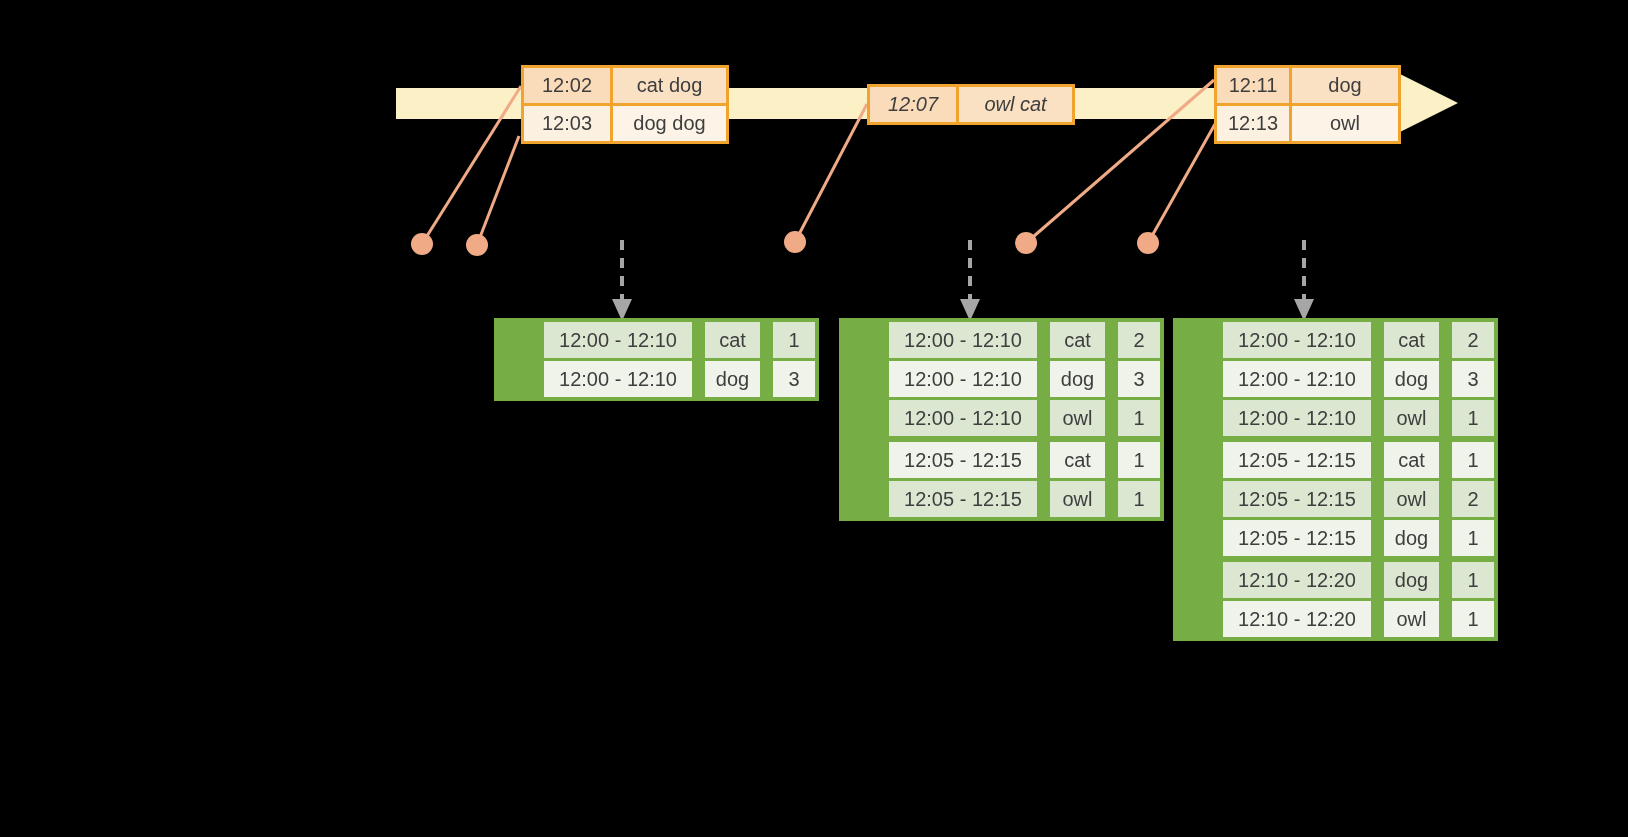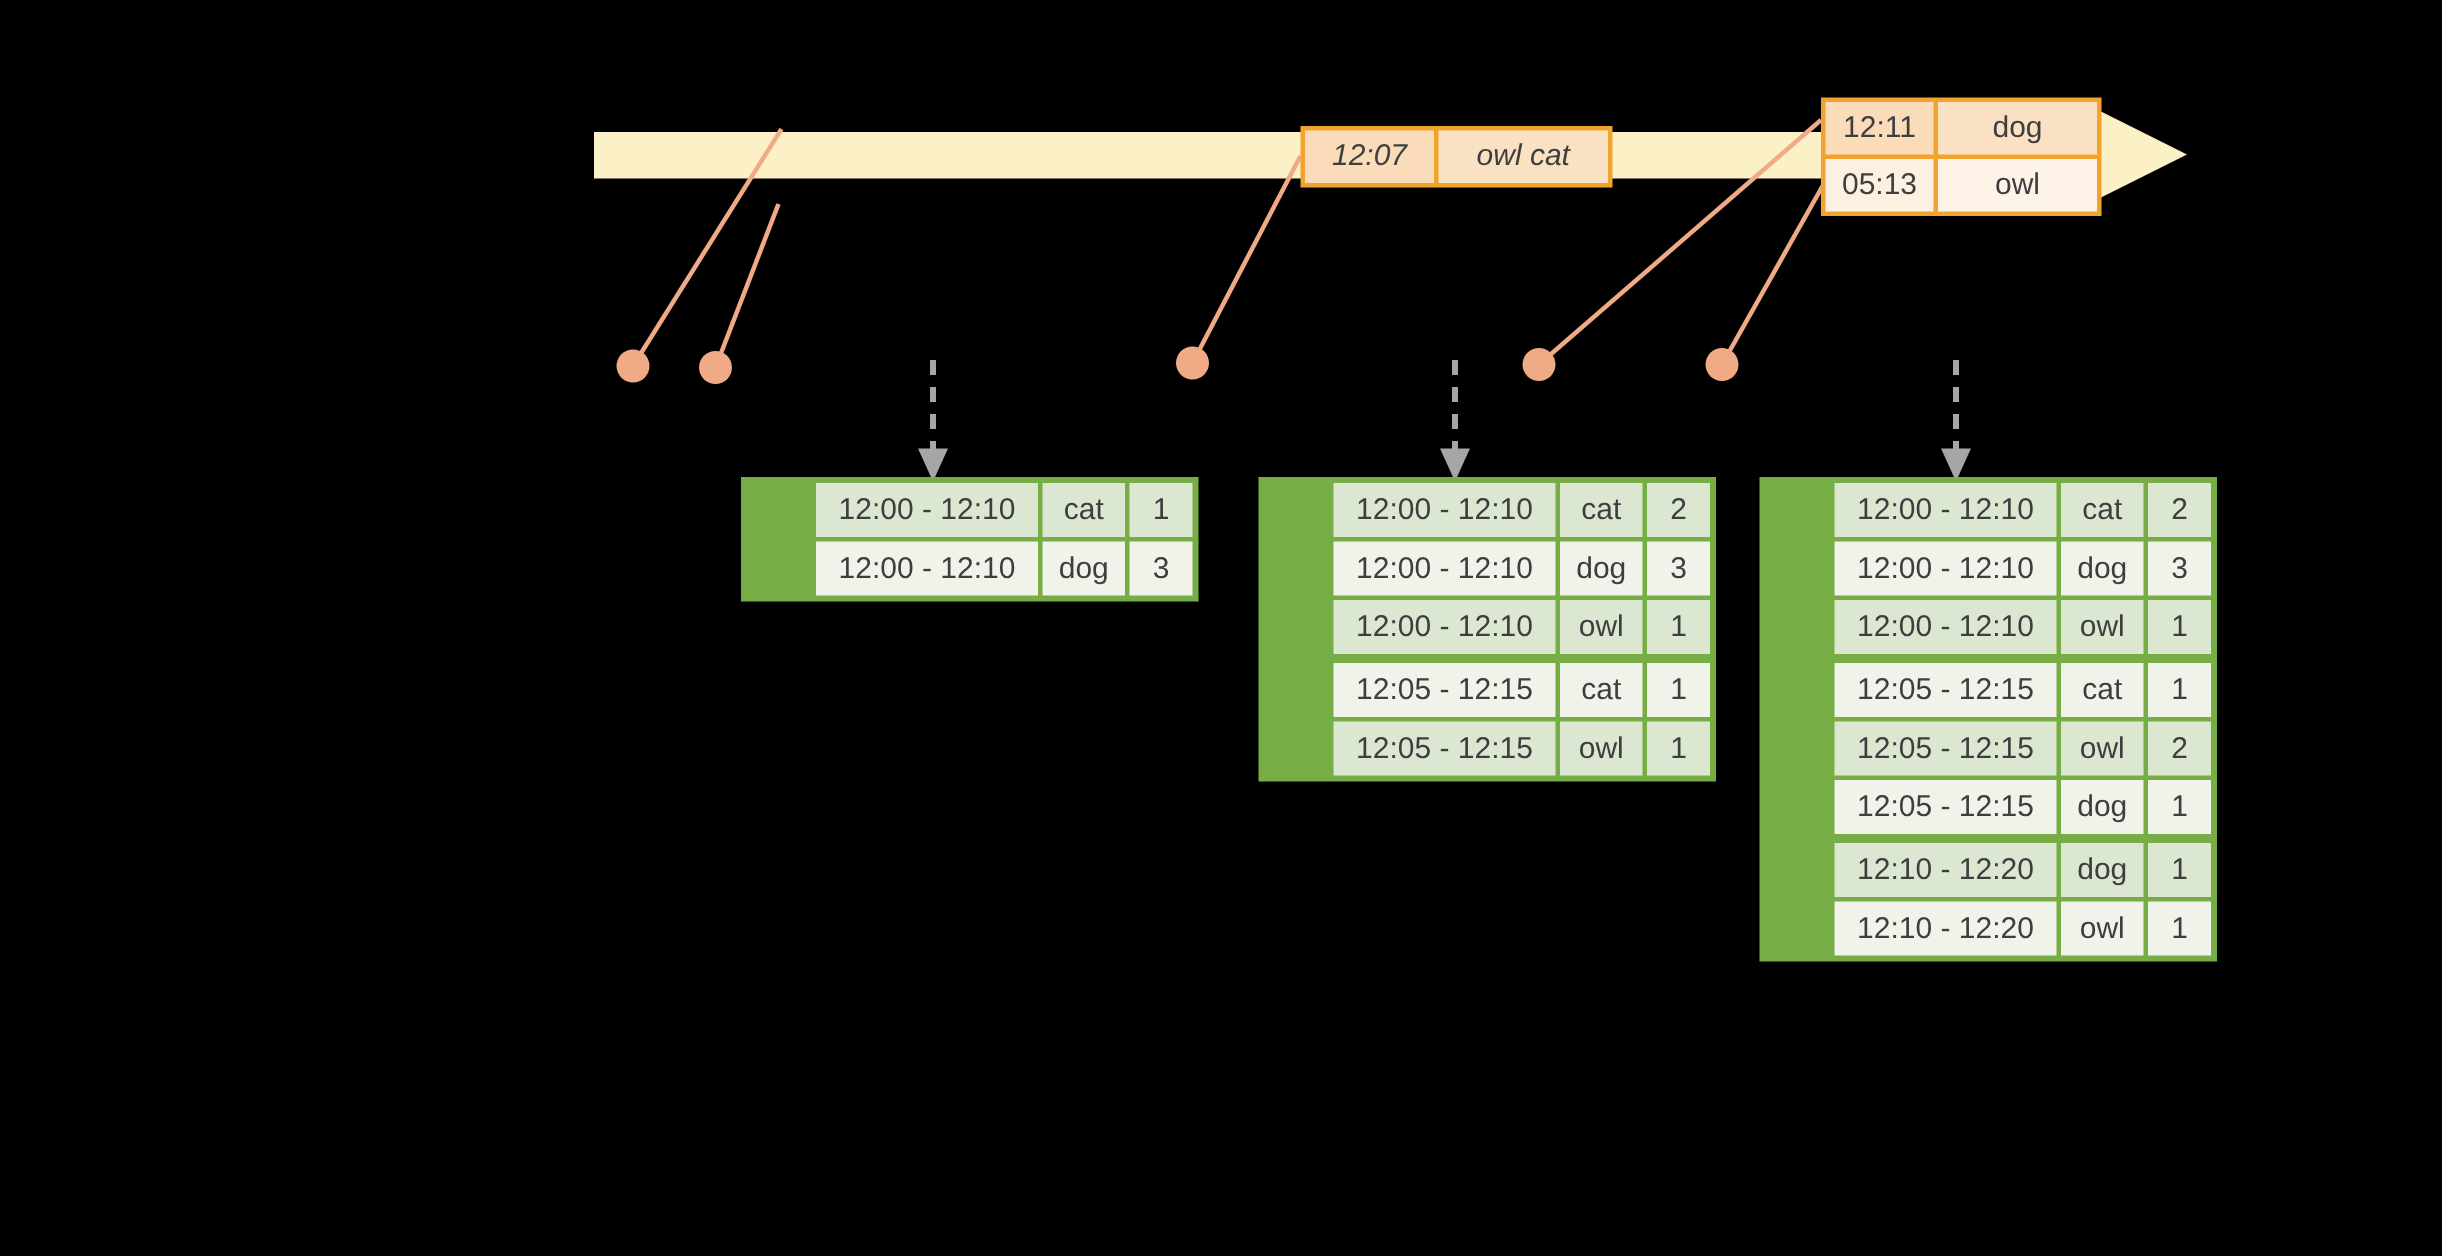--- a/index.html
+++ b/index.html
@@ -21,21 +21,21 @@
   .erow{display:grid;gap:3px;height:35px;}
   .etable.ta .erow, .etable.tb .erow{grid-template-columns:86px 113px;}
   .etable.tc .erow{grid-template-columns:72px 106px;}
   .ecell{display:flex;align-items:center;justify-content:center;font-size:20px;color:var(--text_dark);}
   .erow.peach .ecell.t{background:var(--peach_time);} .erow.peach .ecell.w{background:var(--peach_word);}
   .erow.cream .ecell.t{background:var(--cream_time);} .erow.cream .ecell.w{background:var(--cream_word);}
   .ta{left:521px;top:65px;} .tb{left:867px;top:84px;font-style:italic;} .tc{left:1214px;top:65px;text-align:right;}
 
   
   .gtable{position:absolute;background:var(--green_border);padding:4px;display:flex;flex-direction:column;}
-  .grow{display:grid;grid-template-columns:148px 55px 42px;gap:3px;height:36px;margin-top:3px;padding-left:46px;}
+  .grow{display:grid;grid-template-columns:148px 55px 42px;gap:13px;height:36px;margin-top:3px;padding-left:46px;}
   .grow:first-child{margin-top:0;}
   .grow.gstart{margin-top:6px;}
   .gcell{display:flex;align-items:center;justify-content:center;font-size:20px;color:var(--text_dark);}
   .grow.sage .gcell{background:var(--sage);} .grow.pale .gcell{background:var(--pale);}
   .g1{left:494px;top:318px;} .g2{left:839px;top:318px;} .g3{left:1173px;top:318px;}
 </style>
 </head>
 <body>
 
 <div class="canvas">
@@ -65,35 +65,45 @@
     <g>
       <line x1="970" y1="240" x2="970" y2="302" stroke="#A6A6A6" stroke-width="4" stroke-dasharray="10 8"></line>
       <polygon points="960,299 980,299 970,321" fill="#A6A6A6"></polygon>
     </g>
     <g>
       <line x1="1304" y1="240" x2="1304" y2="302" stroke="#A6A6A6" stroke-width="4" stroke-dasharray="10 8"></line>
       <polygon points="1294,299 1314,299 1304,321" fill="#A6A6A6"></polygon>
     </g>
   </svg>
 
+  <div class="etable ta">
+    <div class="erow peach">
+      <div class="ecell t">12:02</div>
+      <div class="ecell w">cat dog</div>
+    </div>
+    <div class="erow cream">
+      <div class="ecell t">12:03</div>
+      <div class="ecell w">dog dog</div>
+    </div>
+  </div>
 
   <div class="etable tb">
     <div class="erow peach">
       <div class="ecell t">12:07</div>
       <div class="ecell w">owl cat</div>
     </div>
   </div>
 
   <div class="etable tc">
     <div class="erow peach">
       <div class="ecell t">12:11</div>
       <div class="ecell w">dog</div>
     </div>
     <div class="erow cream">
-      <div class="ecell t">05:13</div>
+      <div class="ecell t">12:13</div>
       <div class="ecell w">owl</div>
     </div>
   </div>
 
   <div class="gtable g1">
     <div class="grow sage">
       <div class="gcell">12:00 - 12:10</div>
       <div class="gcell">cat</div>
       <div class="gcell">1</div>
     </div>

